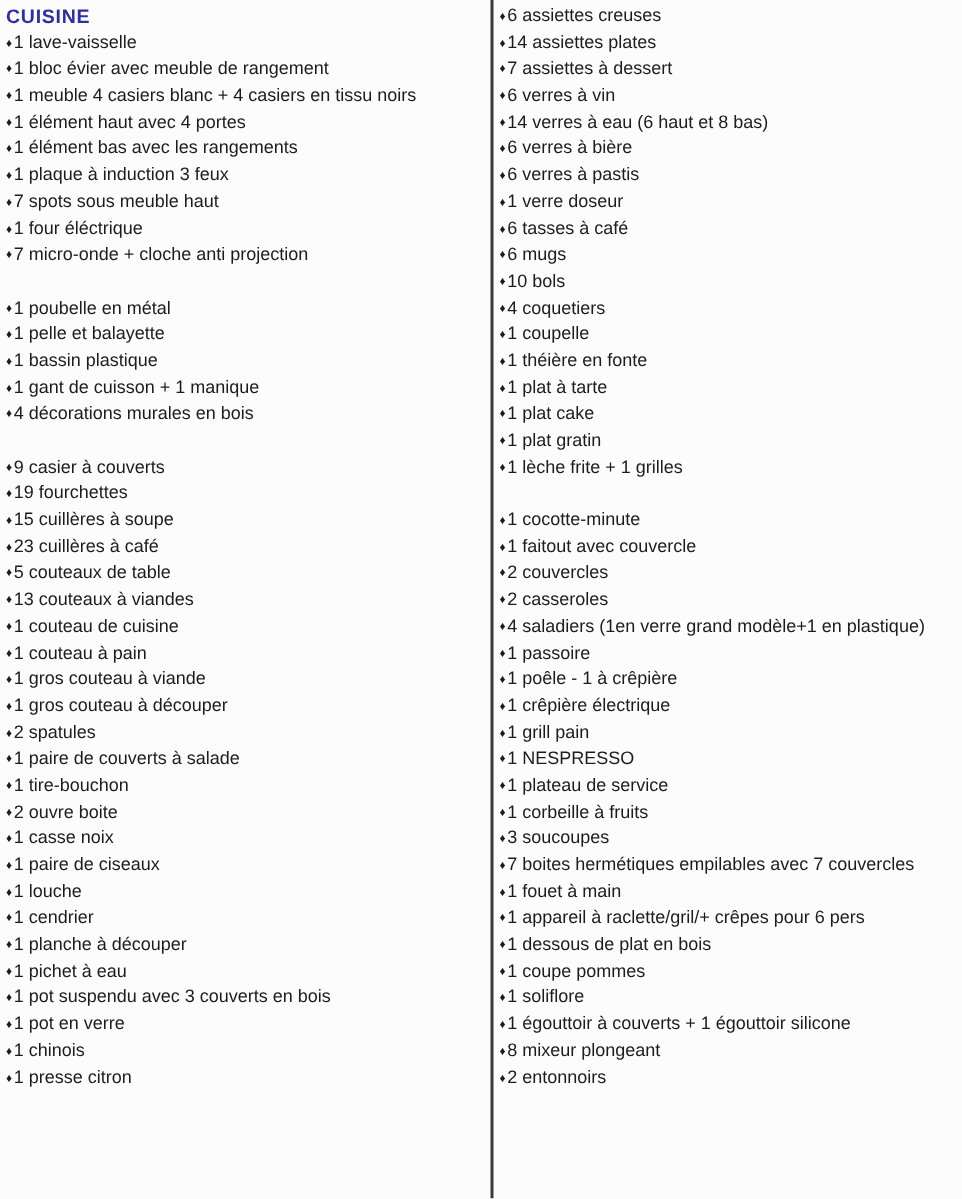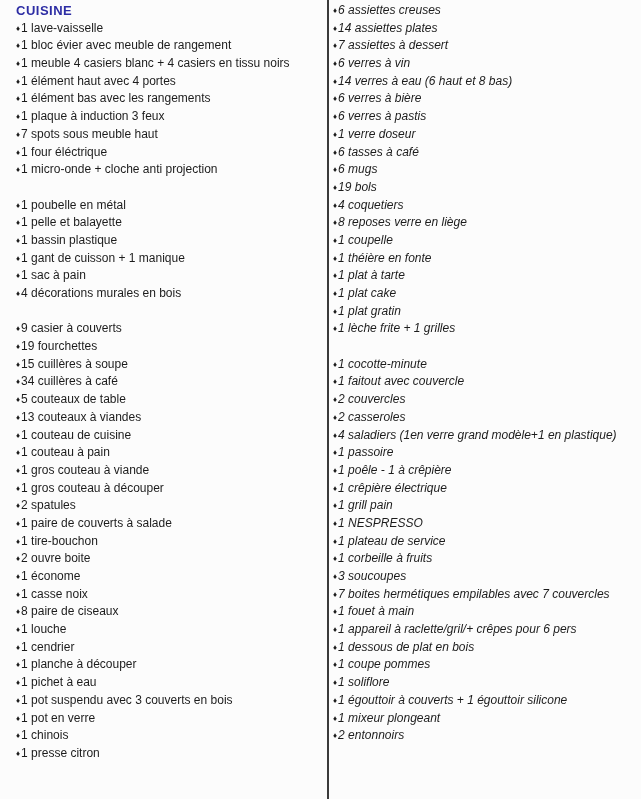--- a/index.html
+++ b/index.html
@@ -21,26 +21,25 @@
     display:flex;
     box-sizing:border-box;
   }
   .col{
     box-sizing:border-box;
     padding-top:2px;
     overflow:visible;
   }
   .col-left{
     width:327px;
-    padding-left:16px;
+    padding-left:4px;
   }
   .col-right{
     flex:1;
     padding-left:4px;
-    font-style:italic;
   }
   .divider{
     width:2px;
     background:var(--divider-color);
     flex:0 0 2px;
   }
   .title{
     color:var(--title-color);
     font-weight:bold;
     font-size:13px;
@@ -71,46 +70,44 @@
     <div class="title">CUISINE</div>
     <div>
         <div class="line"><span class="bullet">♦</span><span>1 lave-vaisselle</span></div>
         <div class="line"><span class="bullet">♦</span><span>1 bloc évier avec meuble de rangement</span></div>
         <div class="line"><span class="bullet">♦</span><span>1 meuble 4 casiers blanc + 4 casiers en tissu noirs</span></div>
         <div class="line"><span class="bullet">♦</span><span>1 élément haut avec 4 portes</span></div>
         <div class="line"><span class="bullet">♦</span><span>1 élément bas avec les rangements</span></div>
         <div class="line"><span class="bullet">♦</span><span>1 plaque à induction 3 feux</span></div>
         <div class="line"><span class="bullet">♦</span><span>7 spots sous meuble haut</span></div>
         <div class="line"><span class="bullet">♦</span><span>1 four éléctrique</span></div>
-        <div class="line"><span class="bullet">♦</span><span>1 micro-onde + cloche anti projection</span></div>
+        <div class="line"><span class="bullet">♦</span><span>7 micro-onde + cloche anti projection</span></div>
         <div class="line blank"></div>
         <div class="line"><span class="bullet">♦</span><span>1 poubelle en métal</span></div>
         <div class="line"><span class="bullet">♦</span><span>1 pelle et balayette</span></div>
         <div class="line"><span class="bullet">♦</span><span>1 bassin plastique</span></div>
         <div class="line"><span class="bullet">♦</span><span>1 gant de cuisson + 1 manique</span></div>
-        <div class="line"><span class="bullet">♦</span><span>1 sac à pain</span></div>
         <div class="line"><span class="bullet">♦</span><span>4 décorations murales en bois</span></div>
         <div class="line blank"></div>
         <div class="line"><span class="bullet">♦</span><span>9 casier à couverts</span></div>
         <div class="line"><span class="bullet">♦</span><span>19 fourchettes</span></div>
         <div class="line"><span class="bullet">♦</span><span>15 cuillères à soupe</span></div>
-        <div class="line"><span class="bullet">♦</span><span>34 cuillères à café</span></div>
+        <div class="line"><span class="bullet">♦</span><span>23 cuillères à café</span></div>
         <div class="line"><span class="bullet">♦</span><span>5 couteaux de table</span></div>
         <div class="line"><span class="bullet">♦</span><span>13 couteaux à viandes</span></div>
         <div class="line"><span class="bullet">♦</span><span>1 couteau de cuisine</span></div>
         <div class="line"><span class="bullet">♦</span><span>1 couteau à pain</span></div>
         <div class="line"><span class="bullet">♦</span><span>1 gros couteau à viande</span></div>
         <div class="line"><span class="bullet">♦</span><span>1 gros couteau à découper</span></div>
         <div class="line"><span class="bullet">♦</span><span>2 spatules</span></div>
         <div class="line"><span class="bullet">♦</span><span>1 paire de couverts à salade</span></div>
         <div class="line"><span class="bullet">♦</span><span>1 tire-bouchon</span></div>
         <div class="line"><span class="bullet">♦</span><span>2 ouvre boite</span></div>
-        <div class="line"><span class="bullet">♦</span><span>1 économe</span></div>
         <div class="line"><span class="bullet">♦</span><span>1 casse noix</span></div>
-        <div class="line"><span class="bullet">♦</span><span>8 paire de ciseaux</span></div>
+        <div class="line"><span class="bullet">♦</span><span>1 paire de ciseaux</span></div>
         <div class="line"><span class="bullet">♦</span><span>1 louche</span></div>
         <div class="line"><span class="bullet">♦</span><span>1 cendrier</span></div>
         <div class="line"><span class="bullet">♦</span><span>1 planche à découper</span></div>
         <div class="line"><span class="bullet">♦</span><span>1 pichet à eau</span></div>
         <div class="line"><span class="bullet">♦</span><span>1 pot suspendu avec 3 couverts en bois</span></div>
         <div class="line"><span class="bullet">♦</span><span>1 pot en verre</span></div>
         <div class="line"><span class="bullet">♦</span><span>1 chinois</span></div>
         <div class="line"><span class="bullet">♦</span><span>1 presse citron</span></div>
       </div>
   </div>
@@ -120,23 +117,22 @@
         <div class="line"><span class="bullet">♦</span><span>6 assiettes creuses</span></div>
         <div class="line"><span class="bullet">♦</span><span>14 assiettes plates</span></div>
         <div class="line"><span class="bullet">♦</span><span>7 assiettes à dessert</span></div>
         <div class="line"><span class="bullet">♦</span><span>6 verres à vin</span></div>
         <div class="line"><span class="bullet">♦</span><span>14 verres à eau (6 haut et 8 bas)</span></div>
         <div class="line"><span class="bullet">♦</span><span>6 verres à bière</span></div>
         <div class="line"><span class="bullet">♦</span><span>6 verres à pastis</span></div>
         <div class="line"><span class="bullet">♦</span><span>1 verre doseur</span></div>
         <div class="line"><span class="bullet">♦</span><span>6 tasses à café</span></div>
         <div class="line"><span class="bullet">♦</span><span>6 mugs</span></div>
-        <div class="line"><span class="bullet">♦</span><span>19 bols</span></div>
+        <div class="line"><span class="bullet">♦</span><span>10 bols</span></div>
         <div class="line"><span class="bullet">♦</span><span>4 coquetiers</span></div>
-        <div class="line"><span class="bullet">♦</span><span>8 reposes verre en liège</span></div>
         <div class="line"><span class="bullet">♦</span><span>1 coupelle</span></div>
         <div class="line"><span class="bullet">♦</span><span>1 théière en fonte</span></div>
         <div class="line"><span class="bullet">♦</span><span>1 plat à tarte</span></div>
         <div class="line"><span class="bullet">♦</span><span>1 plat cake</span></div>
         <div class="line"><span class="bullet">♦</span><span>1 plat gratin</span></div>
         <div class="line"><span class="bullet">♦</span><span>1 lèche frite + 1 grilles</span></div>
         <div class="line blank"></div>
         <div class="line"><span class="bullet">♦</span><span>1 cocotte-minute</span></div>
         <div class="line"><span class="bullet">♦</span><span>1 faitout avec couvercle</span></div>
         <div class="line"><span class="bullet">♦</span><span>2 couvercles</span></div>
@@ -150,17 +146,17 @@
         <div class="line"><span class="bullet">♦</span><span>1 plateau de service</span></div>
         <div class="line"><span class="bullet">♦</span><span>1 corbeille à fruits</span></div>
         <div class="line"><span class="bullet">♦</span><span>3 soucoupes</span></div>
         <div class="line"><span class="bullet">♦</span><span>7 boites hermétiques empilables avec 7 couvercles</span></div>
         <div class="line"><span class="bullet">♦</span><span>1 fouet à main</span></div>
         <div class="line"><span class="bullet">♦</span><span>1 appareil à raclette/gril/+ crêpes pour 6 pers</span></div>
         <div class="line"><span class="bullet">♦</span><span>1 dessous de plat en bois</span></div>
         <div class="line"><span class="bullet">♦</span><span>1 coupe pommes</span></div>
         <div class="line"><span class="bullet">♦</span><span>1 soliflore</span></div>
         <div class="line"><span class="bullet">♦</span><span>1 égouttoir à couverts + 1 égouttoir silicone</span></div>
-        <div class="line"><span class="bullet">♦</span><span>1 mixeur plongeant</span></div>
+        <div class="line"><span class="bullet">♦</span><span>8 mixeur plongeant</span></div>
         <div class="line"><span class="bullet">♦</span><span>2 entonnoirs</span></div>
       </div>
   </div>
 </div>
 
 </body></html>

